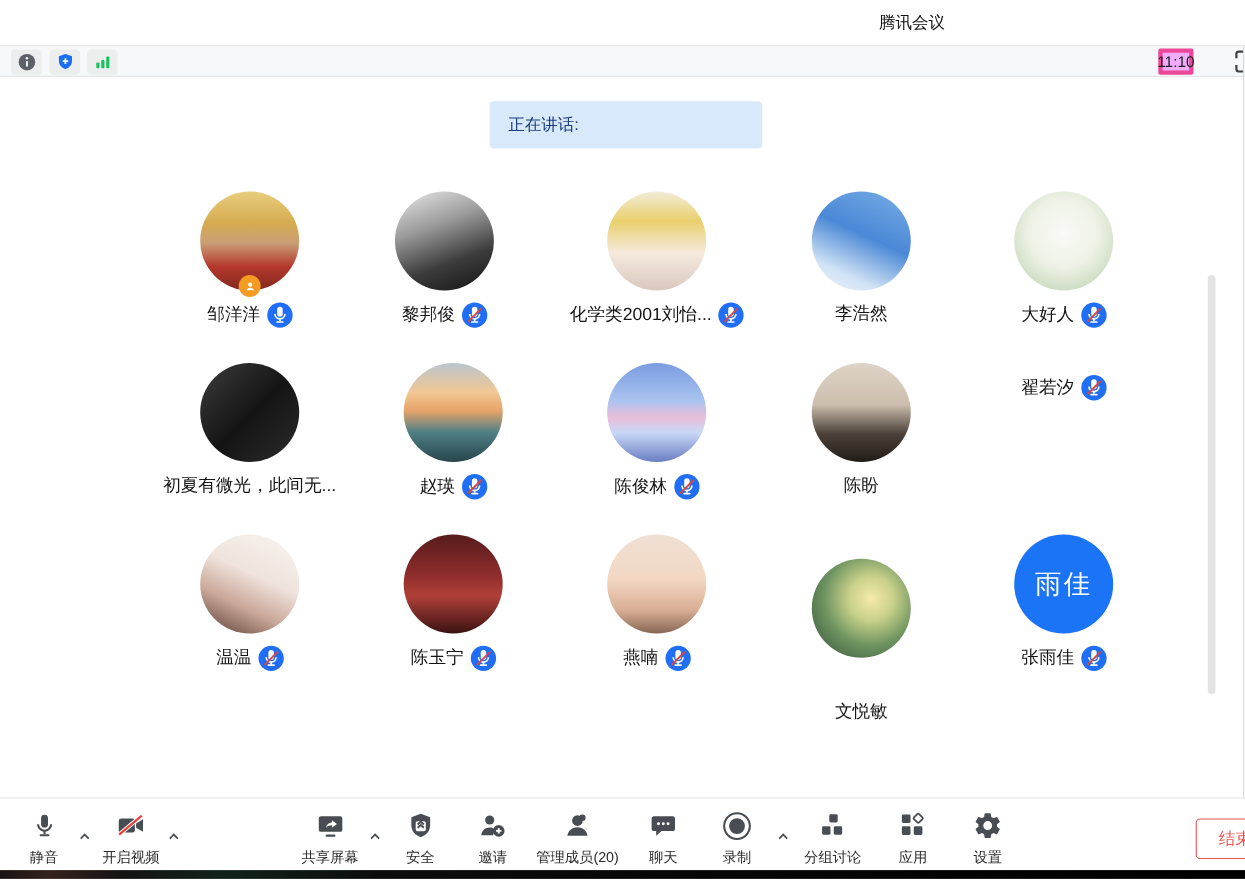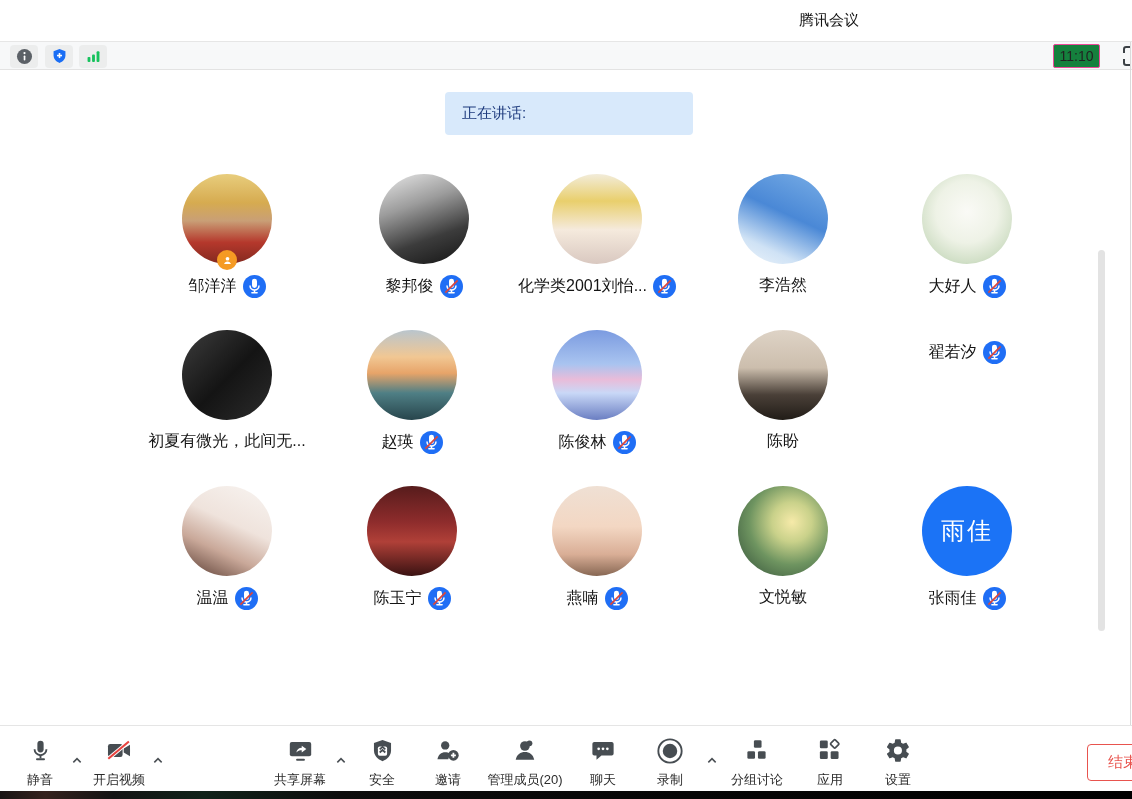--- a/index.html
+++ b/index.html
@@ -6,22 +6,22 @@
   .stage{position:relative;width:1132px;height:799px;overflow:hidden;background:#fff;
          font-family:"Liberation Sans","DejaVu Sans",sans-serif;color:#1a1a1a;}
   
   .titlebar{position:absolute;left:0;top:0;width:100%;height:41px;background:#fff;}
   .apptitle{position:absolute;left:829px;top:11px;transform:translateX(-50%);font-size:15px;color:#111;white-space:nowrap;}
   
   .substrip{position:absolute;left:0;top:41px;width:100%;height:29px;background:#f7f8f9;
             border-top:1px solid #e6e6e6;border-bottom:1px solid #e3e3e3;box-sizing:border-box;}
   .chip{position:absolute;top:3px;width:28px;height:23px;border-radius:4px;background:#eceded;
         display:flex;align-items:center;justify-content:center;cursor:pointer;}
-  .timechip{position:absolute;left:1053px;top:2px;width:47px;height:24px;background:#15803d;
-            border:1px solid #ec4899;border-radius:2px;font-size:14px;display:flex;
+  .timechip{position:absolute;left:1053px;top:2px;width:32px;height:24px;background:#f0abfc;
+            border:4px solid #ec4899;border-radius:2px;font-size:14px;display:flex;
             align-items:center;justify-content:center;color:#222;box-sizing:border-box;}
   .fsicon{position:absolute;left:1122px;top:3px;width:20px;height:22px;}
   
   .banner{position:absolute;left:445px;top:92px;width:248px;height:43px;background:#d8e9fb;
           border-radius:4px;display:flex;align-items:center;}
   .banner span{margin-left:17px;font-size:15px;color:#1d3a7d;}
   
   .cell{position:absolute;width:190px;display:flex;flex-direction:column;align-items:center;cursor:pointer;}
   .avatar{width:90px;height:90px;border-radius:50%;position:relative;display:flex;
           align-items:center;justify-content:center;flex:none;}
@@ -114,21 +114,21 @@
           <span class="micbadge">
             <svg width="23" height="23" viewBox="0 0 24 24">
               <path d="M12 4a2.6 2.6 0 0 1 2.6 2.6v4.3a2.6 2.6 0 0 1-5.2 0V6.6A2.6 2.6 0 0 1 12 4z" fill="#fff"></path>
               <path d="M7.3 10.9a4.7 4.7 0 0 0 9.4 0" fill="none" stroke="#fff" stroke-width="1.6"></path>
               <line x1="12" y1="15.6" x2="12" y2="17.8" stroke="#fff" stroke-width="1.6"></line>
               <line x1="9.3" y1="18.5" x2="14.7" y2="18.5" stroke="#fff" stroke-width="1.6" stroke-linecap="round"></line>
             </svg>
           </span>
         </div>
       </div>
-      <div class="cell" style="left: 329px; top: 174px;">
+      <div class="cell" style="left: 309px; top: 174px;">
         <div class="avatar" style="background: linear-gradient(160deg, rgb(233, 233, 233) 0%, rgb(156, 156, 156) 35%, rgb(60, 60, 60) 68%, rgb(20, 20, 20) 100%);"></div>
         <div class="namerow">
           <span class="pname">黎邦俊</span>
           <span class="micbadge">
             <svg width="23" height="23" viewBox="0 0 24 24">
               <path d="M12 4a2.6 2.6 0 0 1 2.6 2.6v4.3a2.6 2.6 0 0 1-5.2 0V6.6A2.6 2.6 0 0 1 12 4z" fill="#fff"></path>
               <path d="M7.3 10.9a4.7 4.7 0 0 0 9.4 0" fill="none" stroke="#fff" stroke-width="1.6"></path>
               <line x1="12" y1="15.6" x2="12" y2="17.8" stroke="#fff" stroke-width="1.6"></line>
               <line x1="9.3" y1="18.5" x2="14.7" y2="18.5" stroke="#fff" stroke-width="1.6" stroke-linecap="round"></line>
               <line x1="5.6" y1="18.4" x2="18.4" y2="5.6" stroke="#d9463e" stroke-width="1.9"></line>
@@ -266,21 +266,21 @@
             <svg width="23" height="23" viewBox="0 0 24 24">
               <path d="M12 4a2.6 2.6 0 0 1 2.6 2.6v4.3a2.6 2.6 0 0 1-5.2 0V6.6A2.6 2.6 0 0 1 12 4z" fill="#fff"></path>
               <path d="M7.3 10.9a4.7 4.7 0 0 0 9.4 0" fill="none" stroke="#fff" stroke-width="1.6"></path>
               <line x1="12" y1="15.6" x2="12" y2="17.8" stroke="#fff" stroke-width="1.6"></line>
               <line x1="9.3" y1="18.5" x2="14.7" y2="18.5" stroke="#fff" stroke-width="1.6" stroke-linecap="round"></line>
               <line x1="5.6" y1="18.4" x2="18.4" y2="5.6" stroke="#d9463e" stroke-width="1.9"></line>
             </svg>
           </span>
         </div>
       </div>
-      <div class="cell" style="left: 688px; top: 486px;">
+      <div class="cell" style="left: 688px; top: 508px; gap: 28px;">
         <div class="avatar" style="background: radial-gradient(circle at 60% 40%, rgb(246, 234, 169) 0%, rgb(201, 209, 138) 26%, rgb(110, 148, 96) 56%, rgb(46, 73, 53) 100%);"></div>
         <div class="namerow">
           <span class="pname">文悦敏</span>
         </div>
       </div>
       <div class="cell" style="left: 872px; top: 486px;">
         <div class="avatar" style="background: rgb(27, 115, 246);">
           <span class="avlabel">雨佳</span>
         </div>
         <div class="namerow">

